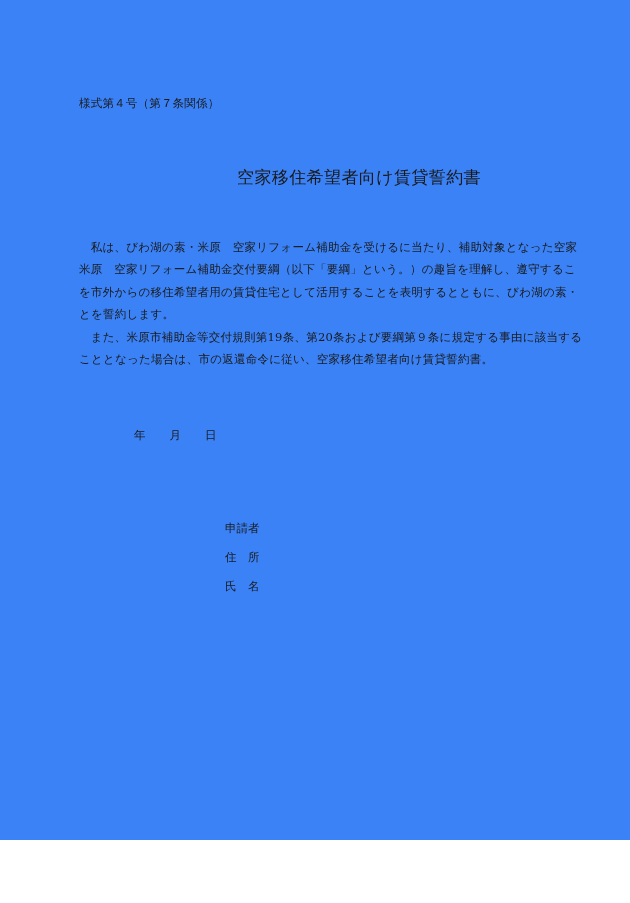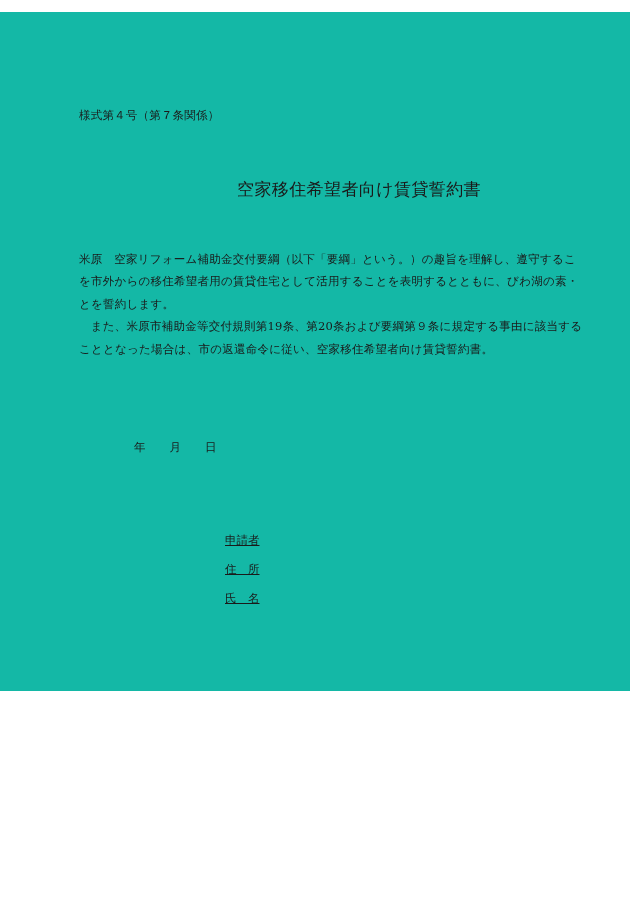--- a/index.html
+++ b/index.html
@@ -10,23 +10,23 @@
     body {
       width: 630px;
       height: 903px;
       position: relative;
       overflow: hidden;
       font-family: "DejaVu Serif", "Liberation Serif", serif;
       color: #1a1a1a;
     }
     .page {
       position: absolute;
-      left: 0; top: 12px;
-      width: 630px; height: 679px;
-      background: #14b8a6;
+      left: 0; top: 0;
+      width: 630px; height: 840px;
+      background: #3b82f6;
     }
     .form-number {
       position: absolute;
       left: 79px;
       top: 96px;
       font-size: 11.5px;
       letter-spacing: 0.2px;
       white-space: nowrap;
     }
     .doc-title {
@@ -65,33 +65,33 @@
     .signature-block {
       position: absolute;
       left: 225px;
       top: 521px;
       font-size: 11.5px;
     }
     .signature-block .sig-row {
       display: block;
       height: 29px;
       white-space: nowrap;
-      text-decoration: underline;
     }
   </style>
 </head>
 <body>
 
 <div class="page">
 
   <div class="form-number">様式第４号（第７条関係）</div>
 
   <div class="doc-title">空家移住希望者向け賃貸誓約書</div>
 
   <div class="body-text">
+    <span class="line">　私は、びわ湖の素・米原　空家リフォーム補助金を受けるに当たり、補助対象となった空家</span>
     <span class="line">米原　空家リフォーム補助金交付要綱（以下「要綱」という。）の趣旨を理解し、遵守するこ</span>
     <span class="line">を市外からの移住希望者用の賃貸住宅として活用することを表明するとともに、びわ湖の素・</span>
     <span class="line">とを誓約します。</span>
     <span class="line">　また、米原市補助金等交付規則第19条、第20条および要綱第９条に規定する事由に該当する</span>
     <span class="line">こととなった場合は、市の返還命令に従い、空家移住希望者向け賃貸誓約書。</span>
   </div>
 
   <div class="date-line">
     <span>年</span><span class="gap"></span><span>月</span><span class="gap"></span><span>日</span>
   </div>

